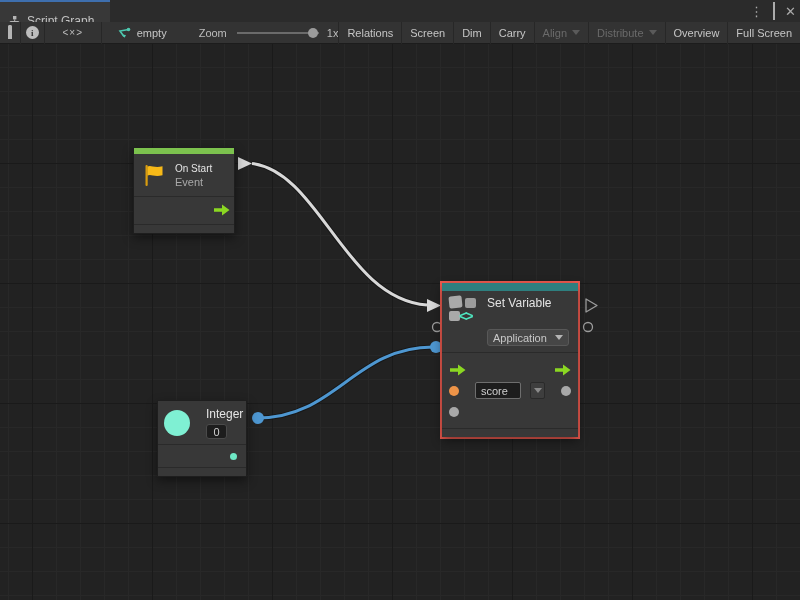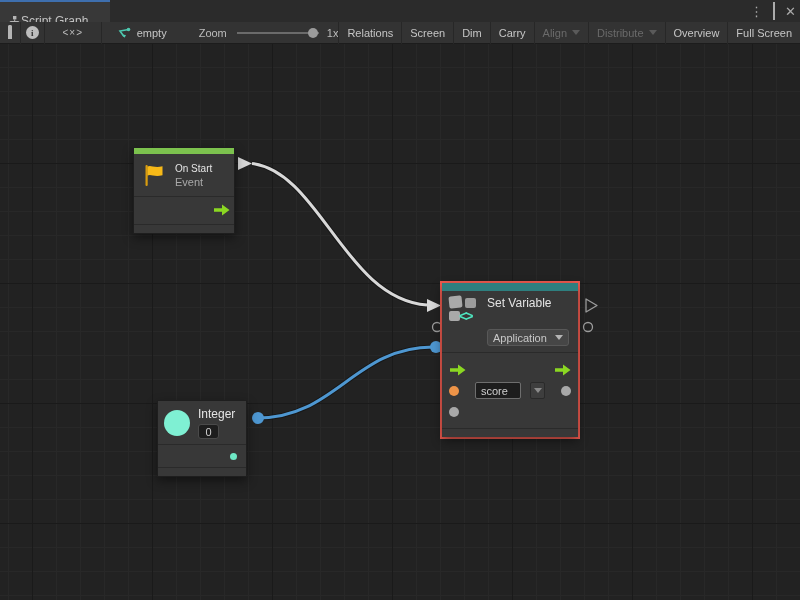--- a/index.html
+++ b/index.html
@@ -3,21 +3,21 @@
 <meta charset="utf-8">
 <style>
   * { margin:0; padding:0; box-sizing:border-box; }
   html,body { width:800px; height:600px; overflow:hidden; background:#222;
     font-family:"Liberation Sans", sans-serif; -webkit-font-smoothing:antialiased; }
   .window { position:relative; width:800px; height:600px; background:#222; }
 
   
   .titlebar { position:absolute; left:0; top:0; width:800px; height:22px; background:#2b2b2b; }
   .tab { position:absolute; left:0; top:0; height:22px; width:110px; background:#383838;
-    display:flex; align-items:center; padding:18px 8px 0 8px; border-top:2px solid #3e6fae; }
+    display:flex; align-items:center; gap:6px; padding:18px 8px 0 8px; border-top:2px solid #3e6fae; }
   .tab-title { font-size:12px; color:#c2c2c2; white-space:nowrap; }
   .win-controls { position:absolute; right:4px; top:0; height:22px; display:flex; align-items:center; gap:10px; }
   .win-btn { color:#ababab; font-size:13px; line-height:13px; cursor:default; }
   .maximize-box { width:10px; height:9px; border:1px solid #ababab; border-top:2px solid #ababab; }
 
   
   .toolbar { position:absolute; left:0; top:22px; width:800px; height:22px; background:#333;
     border-bottom:1px solid #1c1c1c; display:flex; align-items:center; color:#c6c6c6; font-size:11px; }
   .tseg { height:22px; display:flex; align-items:center; justify-content:center; border-right:1px solid #272727; }
   .seg-lock { width:24px; } .seg-info { width:28px; } .seg-code { width:66px; color:#bdbdbd; font-size:10px; letter-spacing:1px;}
@@ -92,21 +92,21 @@
   .dot-orange { background:#ee9448; }
   .dot-gray { background:#a8a8a8; }
   .name-field { width:52px; height:17px; margin-left:8px; background:#1d1d1d; border:1px solid #6e6e6e;
     border-radius:2px; font-size:11px; color:#cfcfcf; display:flex; align-items:center; padding-left:5px; }
   .field-dd { width:17px; height:17px; margin-left:1px; background:#3e3e3e; border:1px solid #2a2a2a;
     border-radius:2px; display:flex; align-items:center; justify-content:center; }
   .sv-row .spacer { flex:1; }
 
   
   .integer { left:157px; top:356px; width:90px; }
-  .integer .node-head { padding:6px 6px 5px 6px; gap:8px; }
+  .integer .node-head { padding:6px 6px 5px 6px; gap:16px; }
   .int-circle { width:26px; height:26px; border-radius:50%; background:#7ff0d3; flex:none; }
   .int-field { width:21px; height:15px; background:#1d1d1d; border:1px solid #4a4a4a; border-radius:3px;
     font-size:11px; color:#cfcfcf; display:flex; align-items:center; justify-content:center; margin-top:3px; }
   .integer .node-body { position:relative; height:22px; }
   .int-out-dot { position:absolute; right:9px; top:8px; width:7px; height:7px; border-radius:50%; background:#6ee8c5; }
 </style>
 </head>
 <body>
 
 <div class="window">

